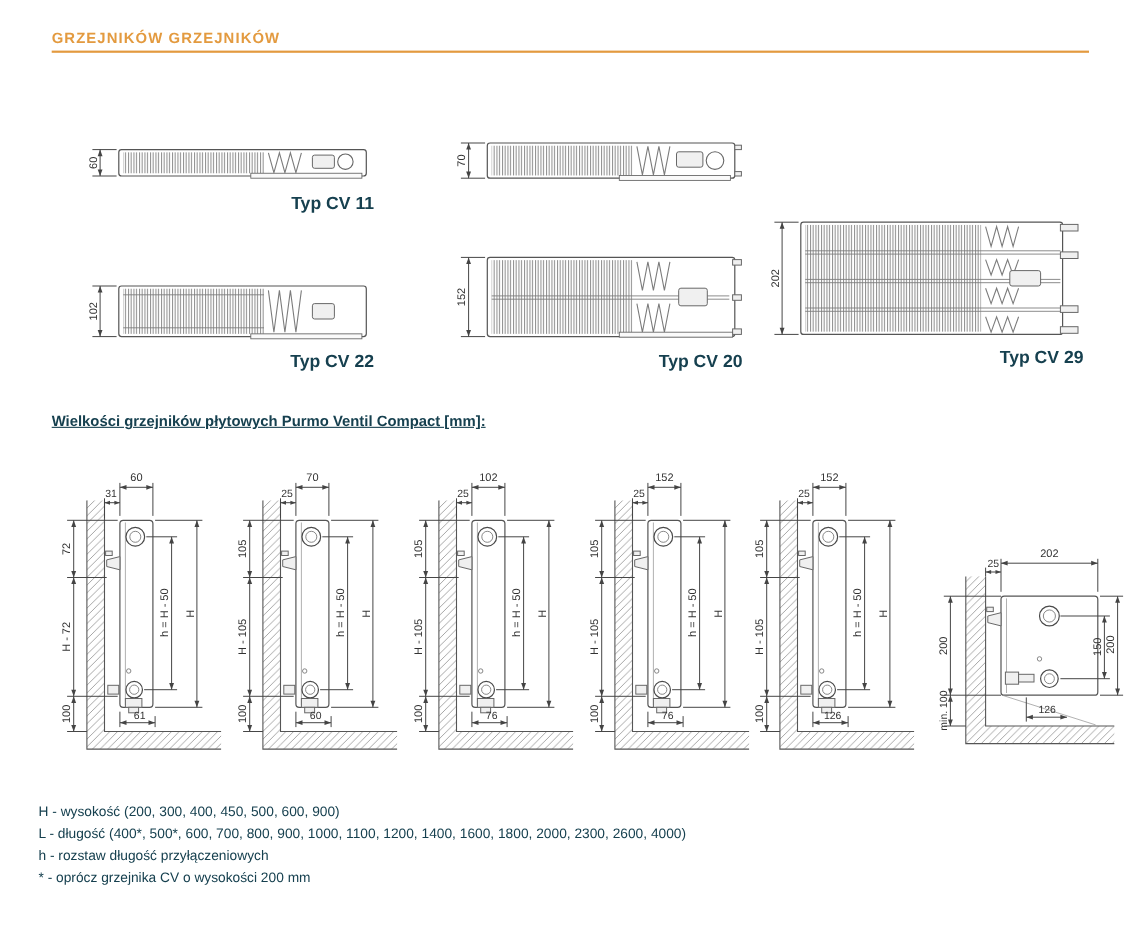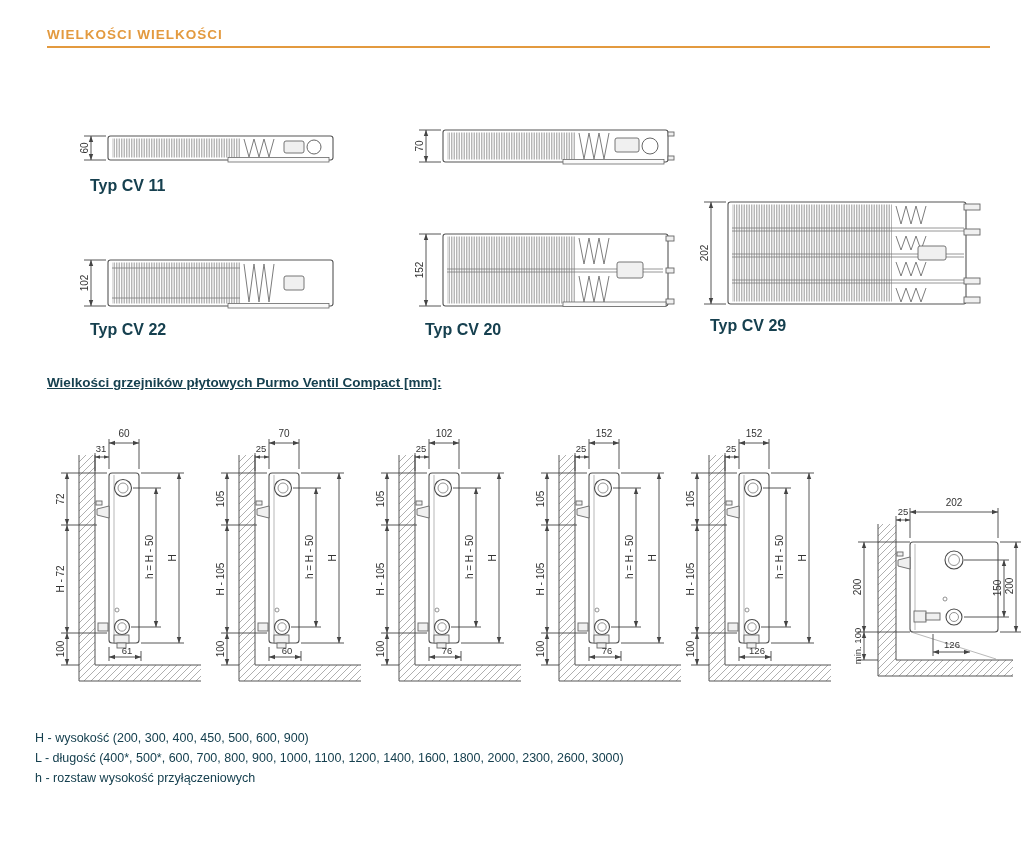--- a/index.html
+++ b/index.html
@@ -15,21 +15,21 @@
   
   .page-title{
     position:absolute;left:47px;top:27px;
     font-size:13.5px;font-weight:bold;letter-spacing:1px;color:var(--orange);
   }
   .title-rule{
     position:absolute;left:47px;top:46px;width:943px;height:0;
     border-top:2px solid var(--orange);
   }
   
-  .profile{position:absolute;}
+  .profile{position:absolute;text-align:right;}
   #p-cv11{left:78px;top:132px;}
   #p-cv21s{left:413px;top:126px;}
   #p-cv22{left:78px;top:256px;}
   #p-cv33{left:413px;top:230px;}
   #p-cv44{left:698px;top:198px;}
   .profile .label{
     margin:9px 0 0 12px;font-weight:bold;font-size:16px;color:var(--teal);
   }
   
   svg{display:block;}
@@ -74,21 +74,21 @@
   <defs>
     <pattern id="fins" patternUnits="userSpaceOnUse" width="5" height="8">
       <path d="M1.2,0 V8 M3.8,0 V8" stroke="#8a8a8a" stroke-width="0.9" fill="none"></path>
     </pattern>
     <pattern id="hatch" patternUnits="userSpaceOnUse" width="7" height="7">
       <path d="M-1,8 L8,-1 M3,11 L11,3" stroke="#9a9a9a" stroke-width="0.8" fill="none"></path>
     </pattern>
   </defs>
 </svg>
 
-<div class="page-title">WIELKOŚCI WIELKOŚCI</div>
+<div class="page-title">GRZEJNIKÓW GRZEJNIKÓW</div>
 <div class="title-rule"></div>
 
 <div class="profile" id="p-cv11">
   <svg width="262" height="36" viewBox="0 0 262 36">
     <g class="dim">
       <line x1="6" y1="4" x2="28" y2="4"></line>
         <line x1="6" y1="28" x2="28" y2="28"></line>
       <line x1="13" y1="4" x2="13" y2="28"></line>
       <polygon points="13,4 10.8,10 15.2,10"></polygon>
         <polygon points="13,28 10.8,22 15.2,22"></polygon>
@@ -606,15 +606,16 @@
       <line x1="85" y1="170" x2="122" y2="170"></line>
       <polygon points="85,170 91,167.8 91,172.2"></polygon>
         <polygon points="122,170 116,167.8 116,172.2"></polygon>
       <text x="104" y="166" text-anchor="middle" class="small">126</text>
     </g>
   </svg>
 </div>
 
 <div class="footnotes">
   <div>H - wysokość (200, 300, 400, 450, 500, 600, 900)</div>
-  <div>L - długość (400*, 500*, 600, 700, 800, 900, 1000, 1100, 1200, 1400, 1600, 1800, 2000, 2300, 2600, 3000)</div>
-  <div>h - rozstaw wysokość przyłączeniowych</div>
+  <div>L - długość (400*, 500*, 600, 700, 800, 900, 1000, 1100, 1200, 1400, 1600, 1800, 2000, 2300, 2600, 4000)</div>
+  <div>h - rozstaw długość przyłączeniowych</div>
+  <div>* - oprócz grzejnika CV o wysokości 200 mm</div>
 </div>
 
 </body></html>

